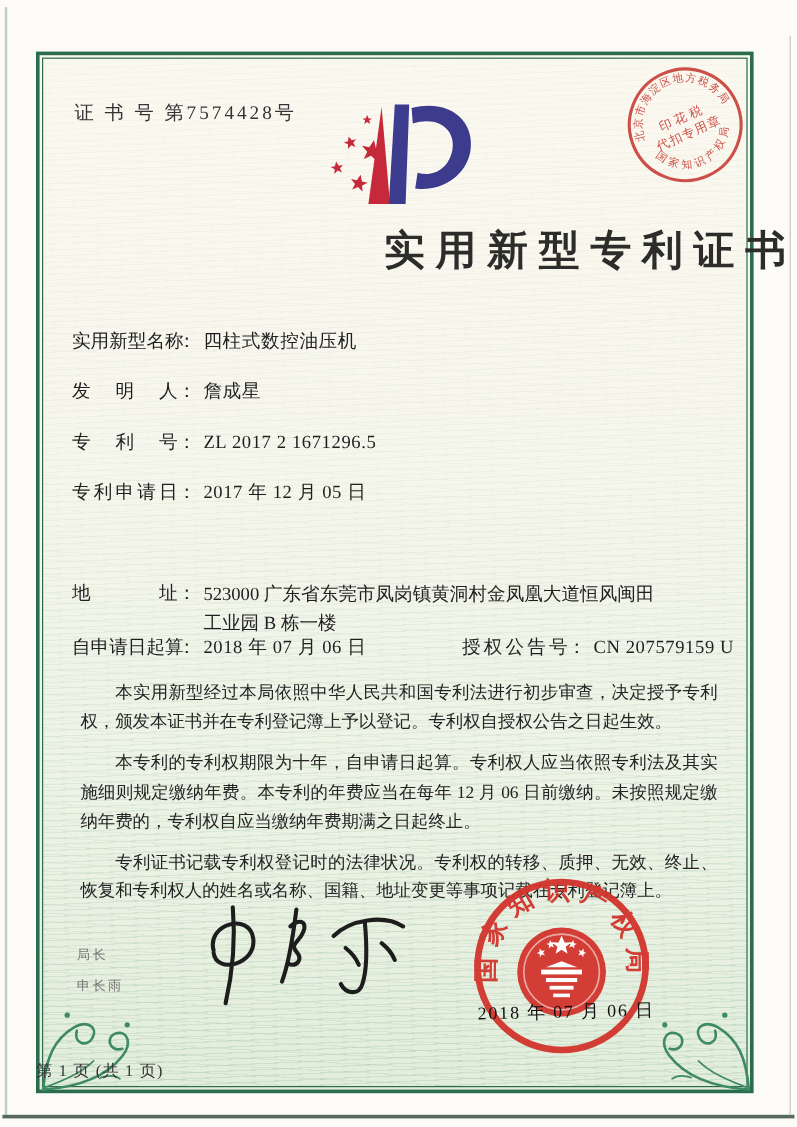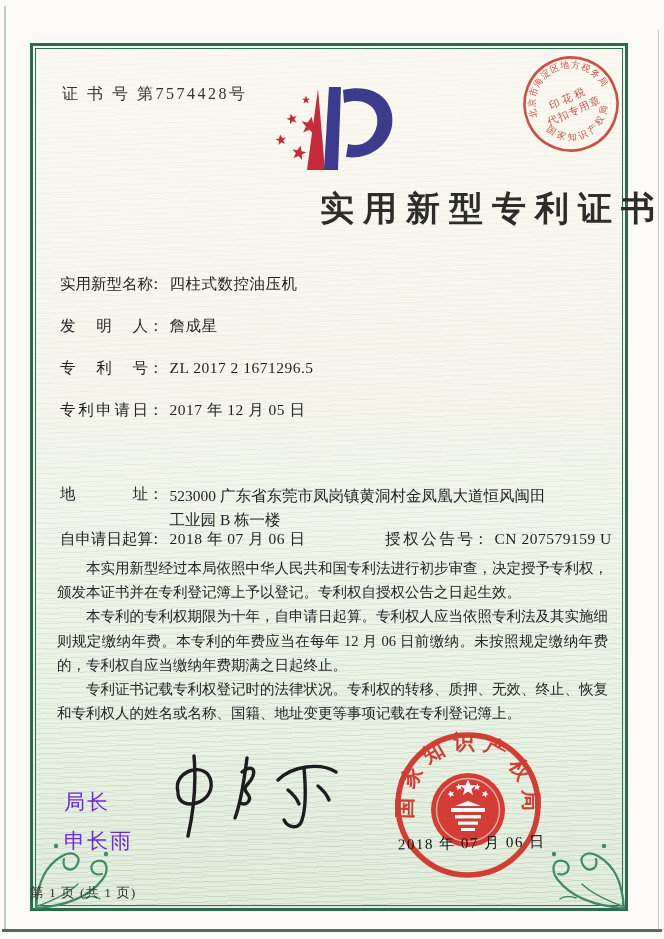--- a/index.html
+++ b/index.html
@@ -43,23 +43,23 @@
   }
 
   .field-row{position:absolute;left:60px;width:552px;font-size:15.5px;color:#1f1f1f;white-space:nowrap;}
   .flabel{display:inline-block;width:88px;text-align:justify;text-align-last:justify;vertical-align:top;}
   .colon{display:inline-block;margin-right:6px;}
   .fvalue{letter-spacing:.5px;}
   .addr-lines{display:inline-block;vertical-align:top;white-space:normal;line-height:1.55;}
   .row-right{position:absolute;left:325px;top:0;}
 
   .body-text{position:absolute;left:57px;top:556px;width:551px;font-size:14.5px;line-height:1.67;color:#242424;text-align:justify;}
-  .body-text p{margin:0;text-indent:2em;}
-
-  .director{position:absolute;left:64px;top:788px;font-family:"Liberation Sans","DejaVu Sans",sans-serif;font-size:21px;color:#6d28d9;letter-spacing:2px;}
+  .body-text p{margin:10px;text-indent:2em;}
+
+  .director{position:absolute;left:64px;top:788px;font-family:"Liberation Sans","DejaVu Sans",sans-serif;font-size:11px;color:#737373;letter-spacing:2px;}
   .director div{margin-bottom:11px;}
   .signature{position:absolute;left:148px;top:748px;width:210px;height:100px;}
 
   .office-seal{position:absolute;left:385px;top:722px;width:166px;height:166px;opacity:.95;}
   .seal-date{position:absolute;left:398px;top:834px;font-size:15px;letter-spacing:1.5px;color:#101010;transform:rotate(-1.2deg);}
 
   .footer{position:absolute;left:30px;top:884px;width:600px;text-align:left;font-size:13.5px;color:#333;letter-spacing:1px;}
 
   .flourish{position:absolute;width:100px;height:100px;}
   .flourish-bl{left:32px;top:812px;}

